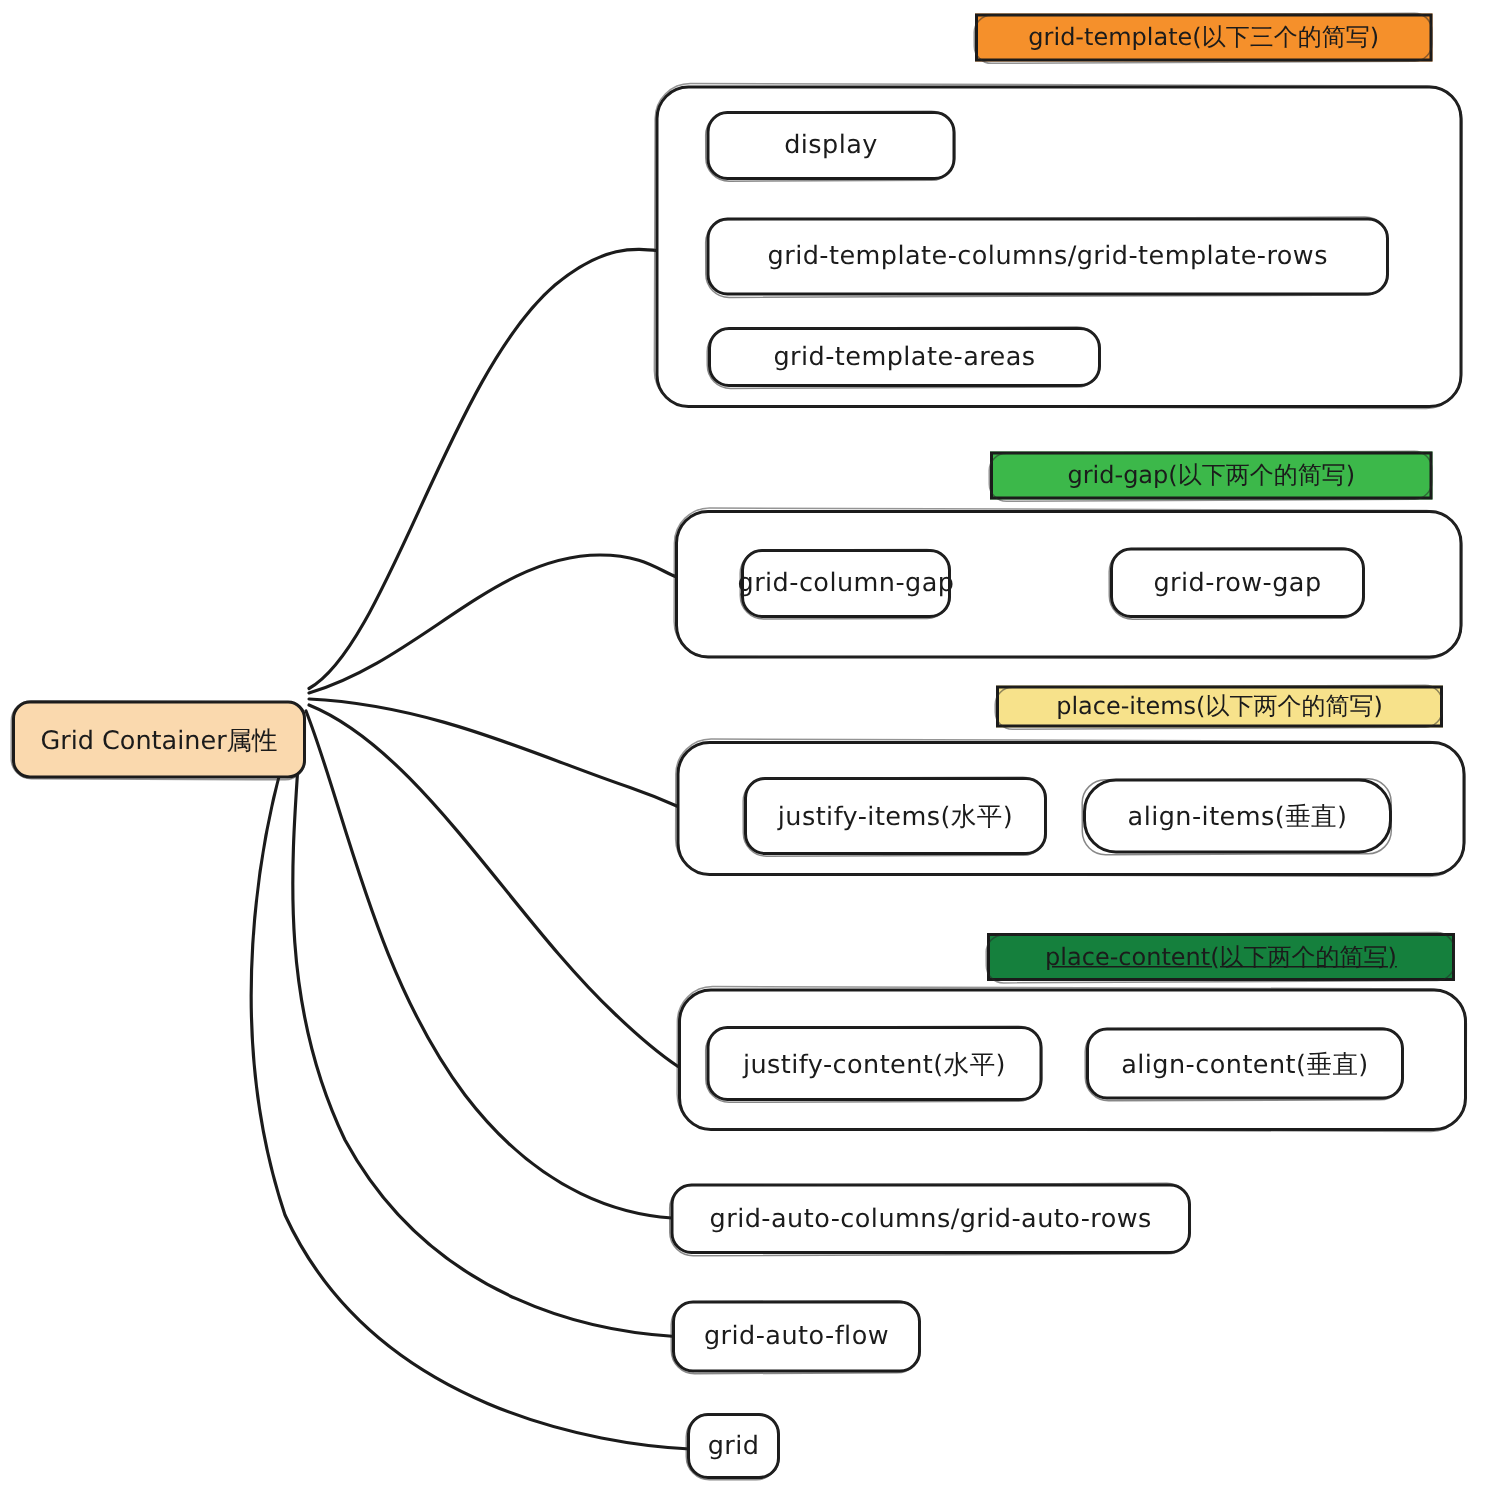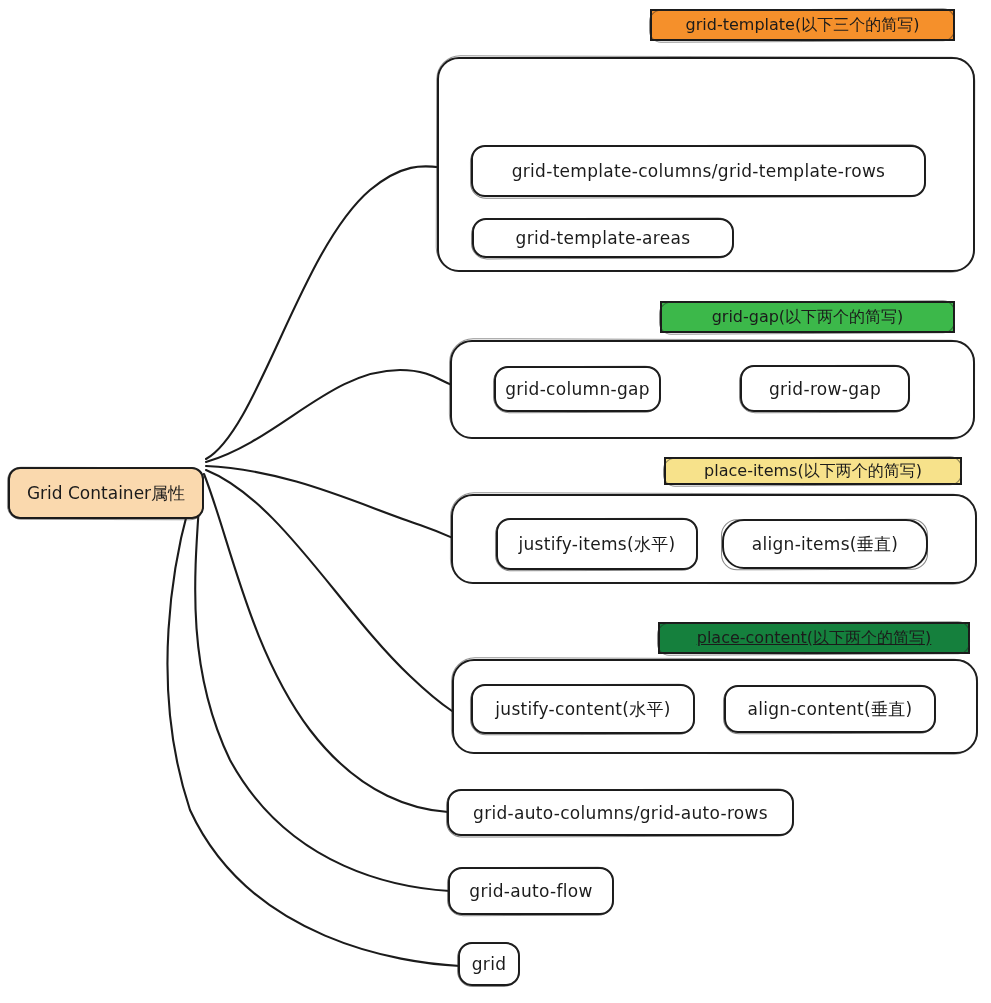--- a/index.html
+++ b/index.html
@@ -158,36 +158,39 @@
   <div class="root" style="left:8px; top:435px; width:196px; height:52px; background:#fad9ae;">
     <span>Grid Container属性</span>
   </div>
 
   <div class="group-box" style="left:437px; top:57px; width:538px; height:215px;"></div>
 
   <div class="badge" style="left:650px; top:9px; width:305px; height:32px; background:#f5902b;">
     <span>grid-template(以下三个的简写)</span>
   </div>
 
+  <div class="node" style="left:471px; top:74px; width:166px; height:46px;">
+    <span>display</span>
+  </div>
 
   <div class="node" style="left:471px; top:145px; width:455px; height:52px;">
     <span>grid-template-columns/grid-template-rows</span>
   </div>
 
   <div class="node" style="left:472px; top:218px; width:262px; height:40px;">
     <span>grid-template-areas</span>
   </div>
 
   <div class="group-box" style="left:450px; top:340px; width:525px; height:99px;"></div>
 
   <div class="badge" style="left:660px; top:301px; width:295px; height:32px; background:#3cb84a;">
     <span>grid-gap(以下两个的简写)</span>
   </div>
 
-  <div class="node" style="left:494px; top:366px; width:167px; height:46px;">
+  <div class="node" style="left:494px; top:366px; width:140px; height:46px;">
     <span>grid-column-gap</span>
   </div>
 
   <div class="node" style="left:740px; top:365px; width:170px; height:47px;">
     <span>grid-row-gap</span>
   </div>
 
   <div class="group-box" style="left:451px; top:494px; width:526px; height:90px;"></div>
 
   <div class="badge" style="left:664px; top:457px; width:298px; height:28px; background:#f7e28b;">

